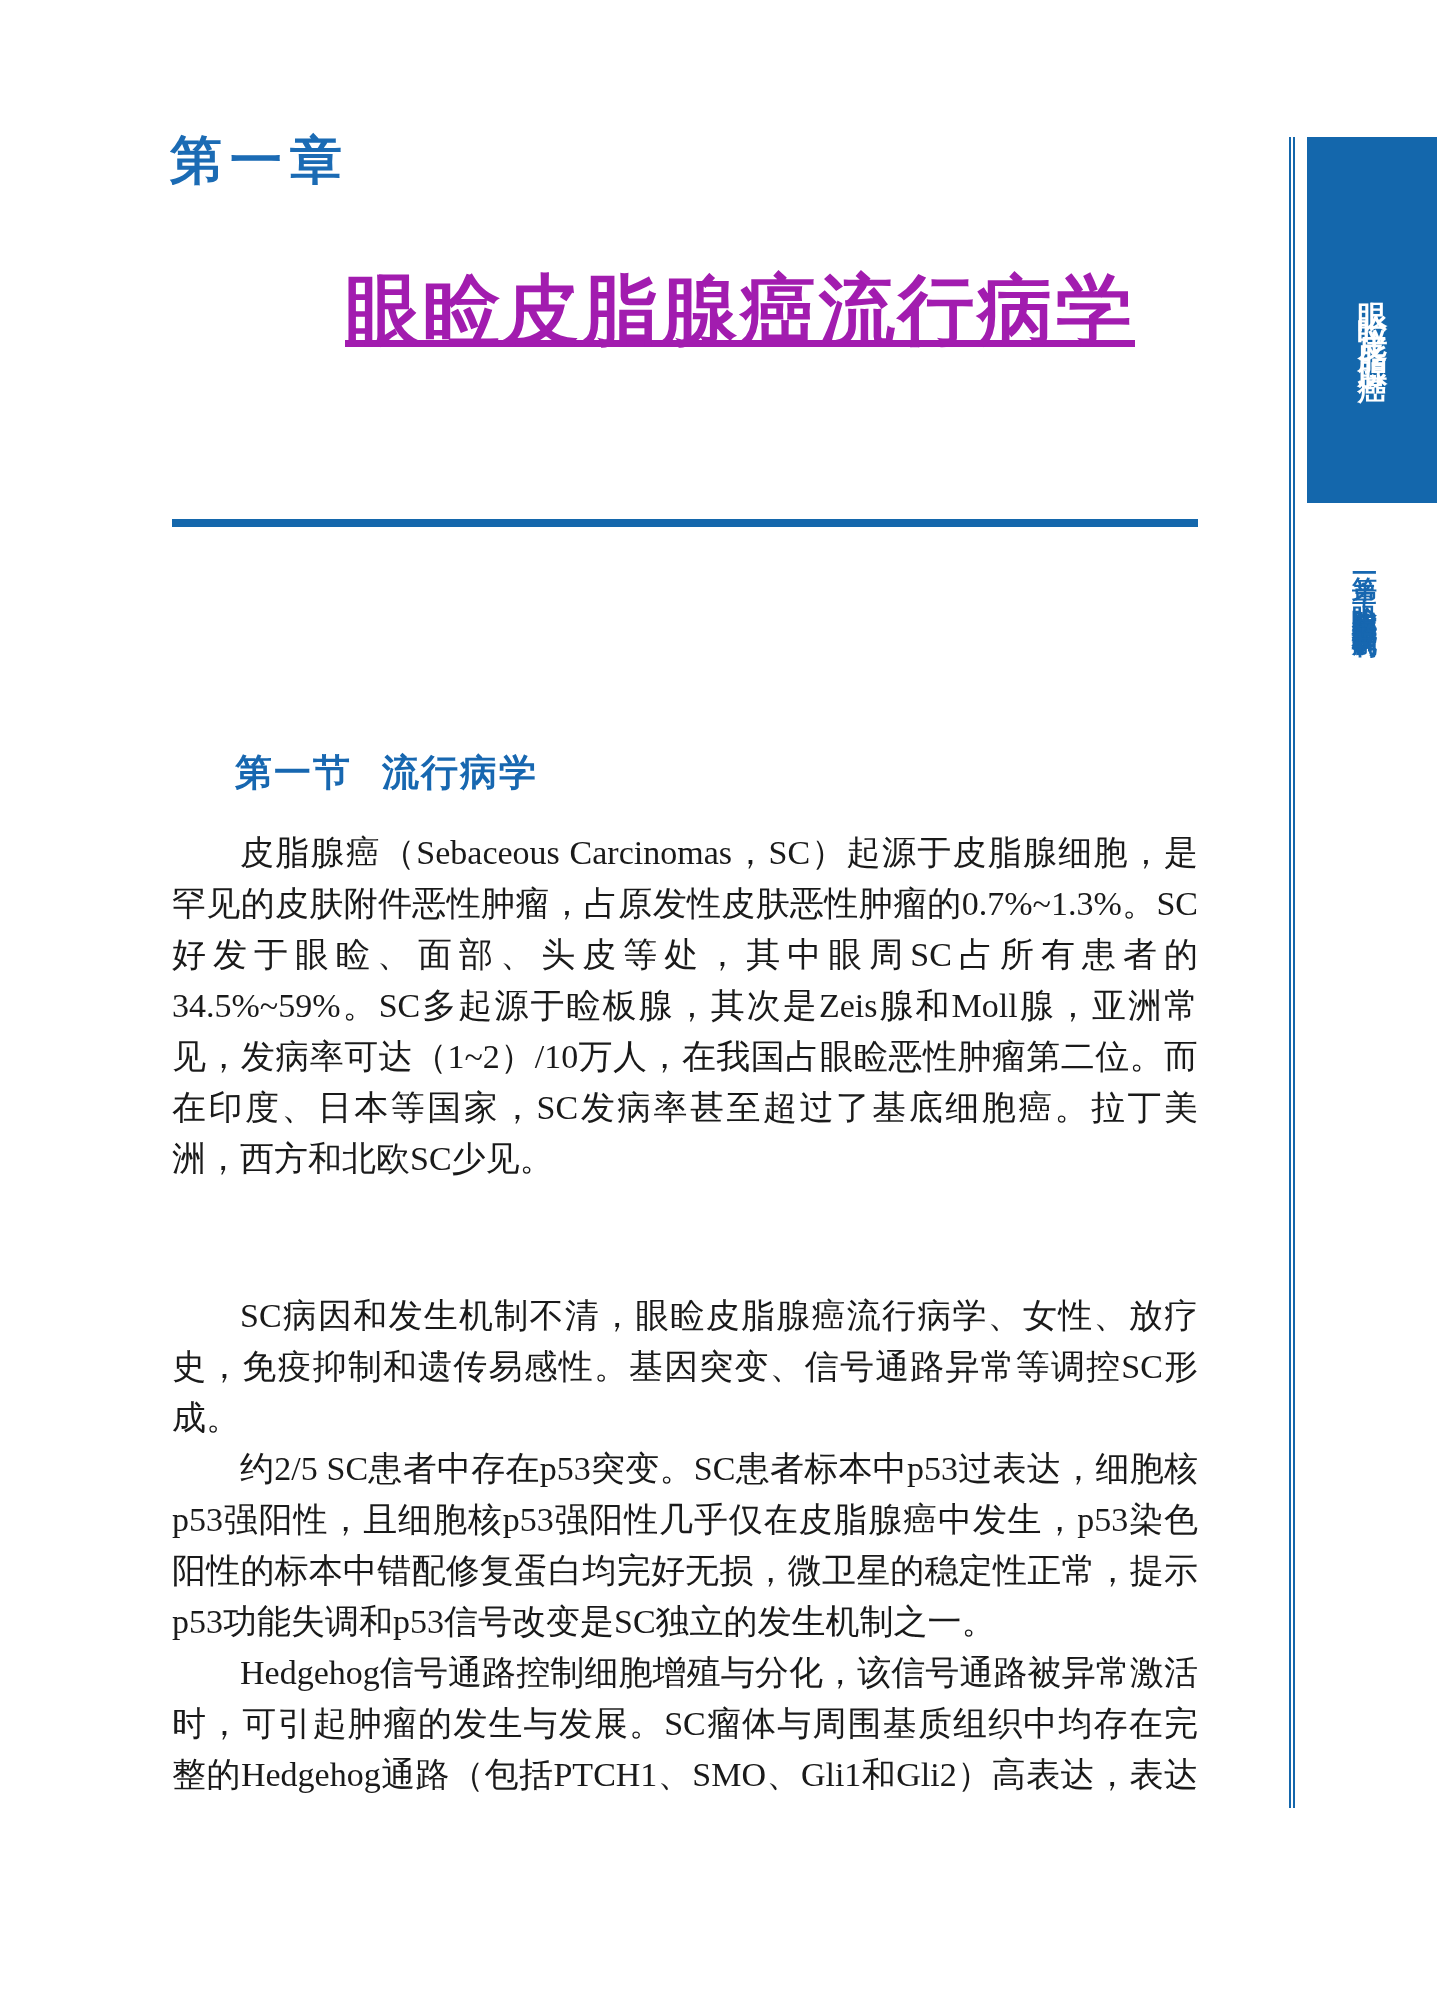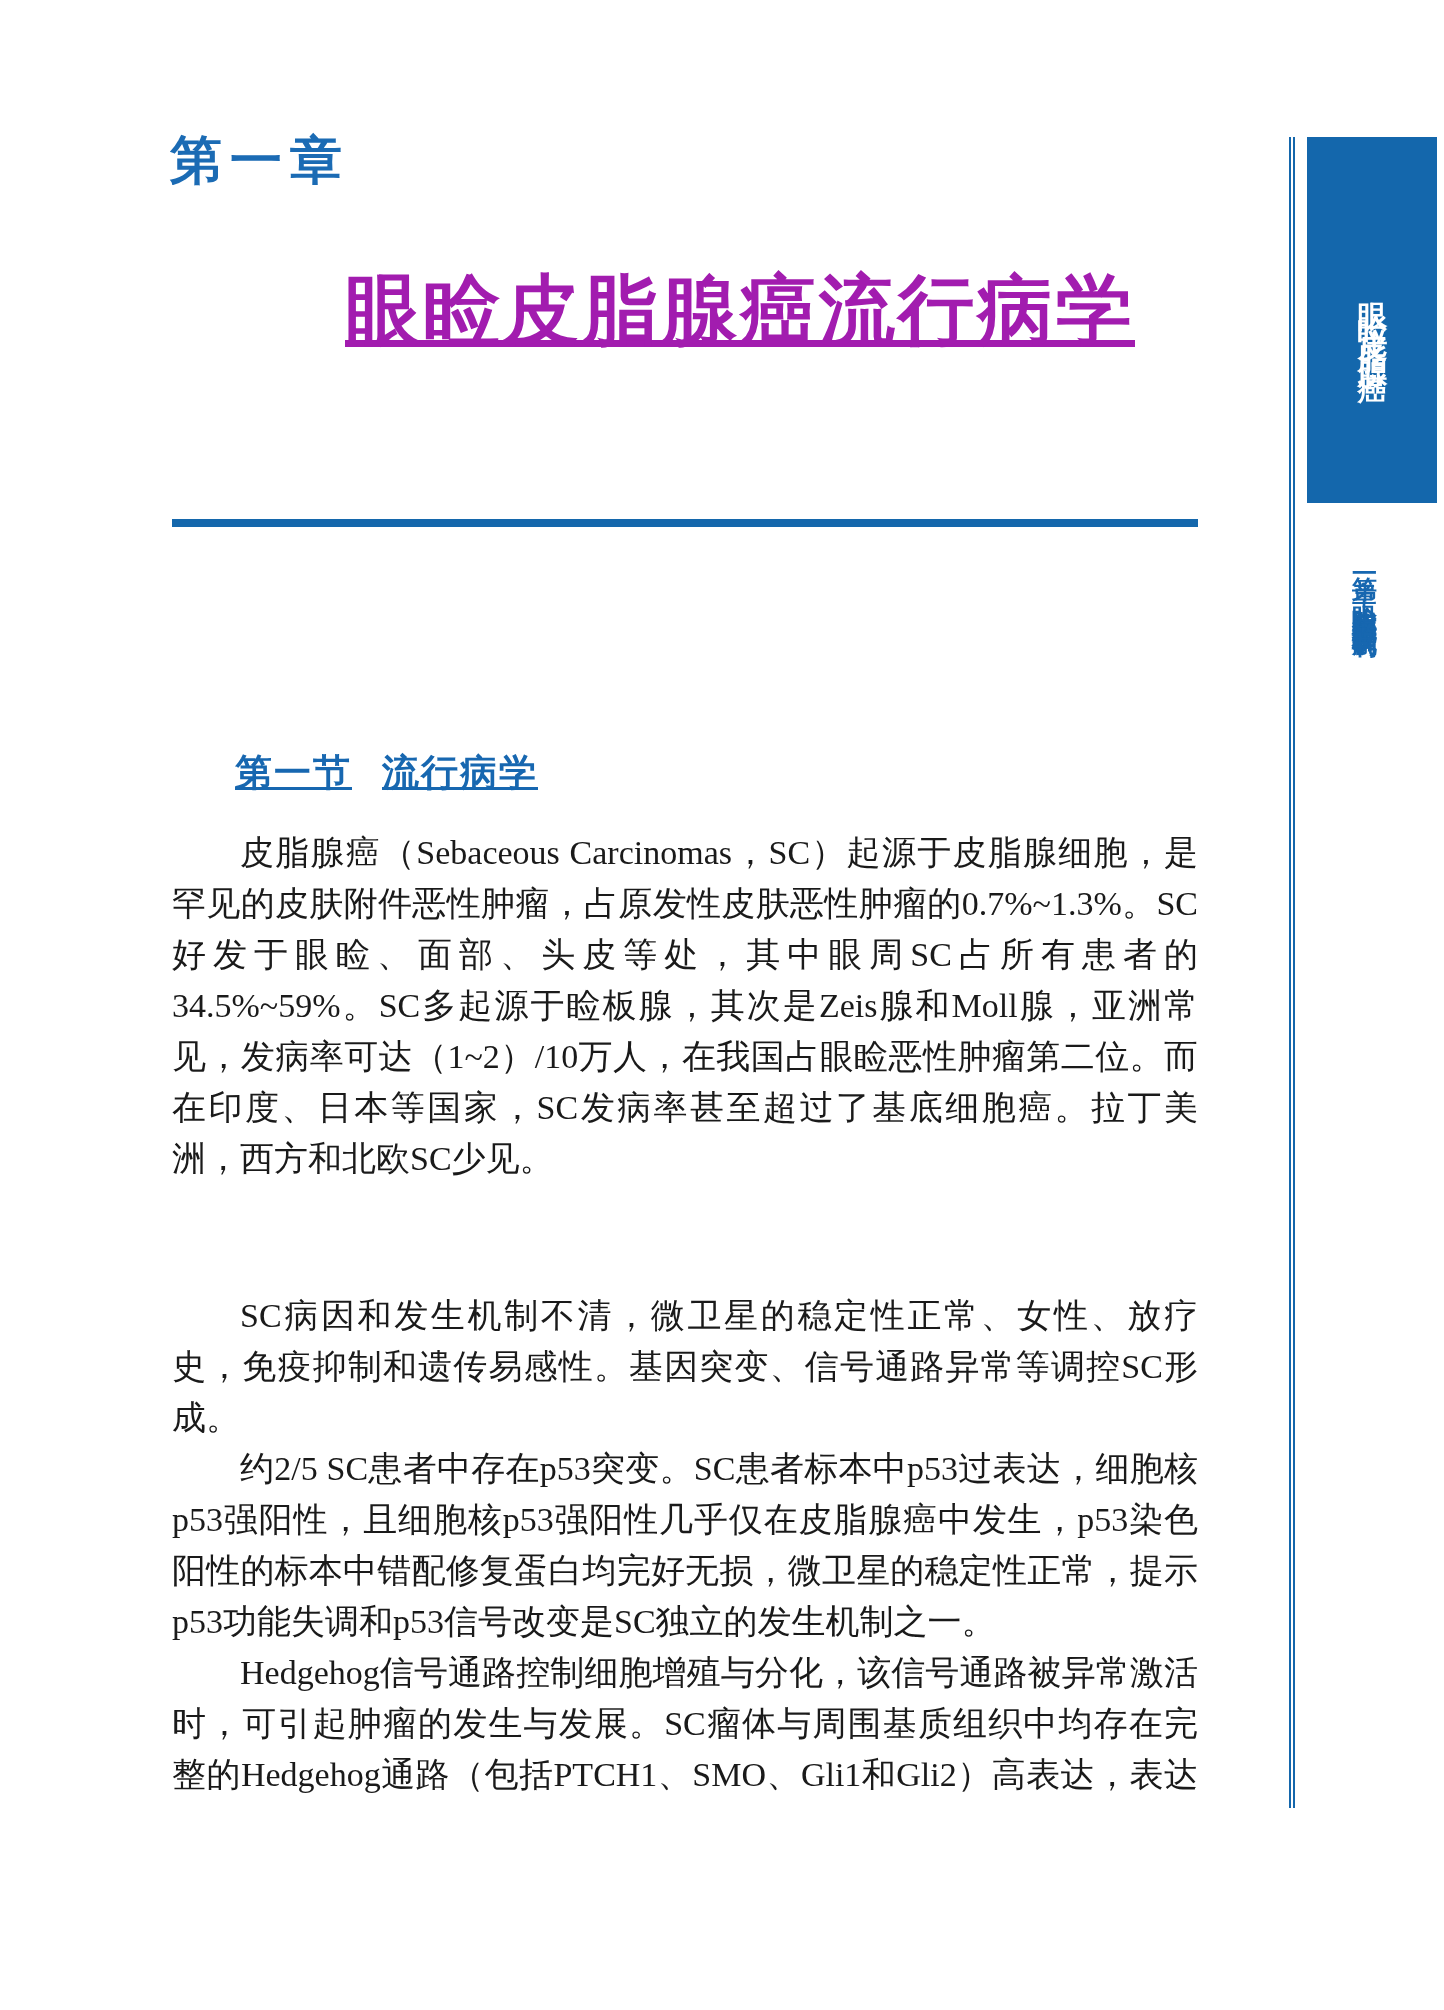--- a/index.html
+++ b/index.html
@@ -51,21 +51,21 @@
   .section-heading {
     position: absolute;
     left: 235px;
     font-size: 37px;
     font-weight: bold;
     color: #1767b0;
     white-space: nowrap;
   }
   .section-heading .sec-num { margin-right: 30px; letter-spacing: 2px; }
   .section-heading .sec-name { letter-spacing: 2px; }
-  .heading-1 { top: 748px; text-decoration: underline; }
+  .heading-1 { top: 748px; }
   .heading-2 { top: 1218px; }
 
   .body-block {
     position: absolute;
     left: 172px;
     width: 1026px;
     font-size: 34px;
     line-height: 51px;
     color: #1a1a1a;
     text-align: justify;
@@ -150,21 +150,21 @@
   <div class="section-heading heading-1">
     <span class="sec-num">第一节</span><span class="sec-name">流行病学</span>
   </div>
 
   <div class="body-block body-1">
     <p>皮脂腺癌（Sebaceous Carcinomas，SC）起源于皮脂腺细胞，是罕见的皮肤附件恶性肿瘤，占原发性皮肤恶性肿瘤的0.7%~1.3%。SC好发于眼睑、面部、头皮等处，其中眼周SC占所有患者的34.5%~59%。SC多起源于睑板腺，其次是Zeis腺和Moll腺，亚洲常见，发病率可达（1~2）/10万人，在我国占眼睑恶性肿瘤第二位。而在印度、日本等国家，SC发病率甚至超过了基底细胞癌。拉丁美洲，西方和北欧SC少见。</p>
   </div>
 
 
   <div class="body-block body-2">
-    <p>SC病因和发生机制不清，微卫星的稳定性正常、女性、放疗史，免疫抑制和遗传易感性。基因突变、信号通路异常等调控SC形成。</p>
+    <p>SC病因和发生机制不清，眼睑皮脂腺癌流行病学、女性、放疗史，免疫抑制和遗传易感性。基因突变、信号通路异常等调控SC形成。</p>
     <p>约2/5 SC患者中存在p53突变。SC患者标本中p53过表达，细胞核p53强阳性，且细胞核p53强阳性几乎仅在皮脂腺癌中发生，p53染色阳性的标本中错配修复蛋白均完好无损，微卫星的稳定性正常，提示p53功能失调和p53信号改变是SC独立的发生机制之一。</p>
     <p>Hedgehog信号通路控制细胞增殖与分化，该信号通路被异常激活时，可引起肿瘤的发生与发展。SC瘤体与周围基质组织中均存在完整的Hedgehog通路（包括PTCH1、SMO、Gli1和Gli2）高表达，表达水平甚至超过基底细胞癌，而基底细胞癌已明确受Hedgehog驱动，表明异常的Hedgehog信号传导在SC发生中发挥促进作用，为SC的靶向治疗提供潜在可能。</p>
   </div>
 
   <div class="side-rule"></div>
 
   <div class="side-tab">
     <div class="side-tab-text">眼睑皮脂腺癌</div>
   </div>
 

